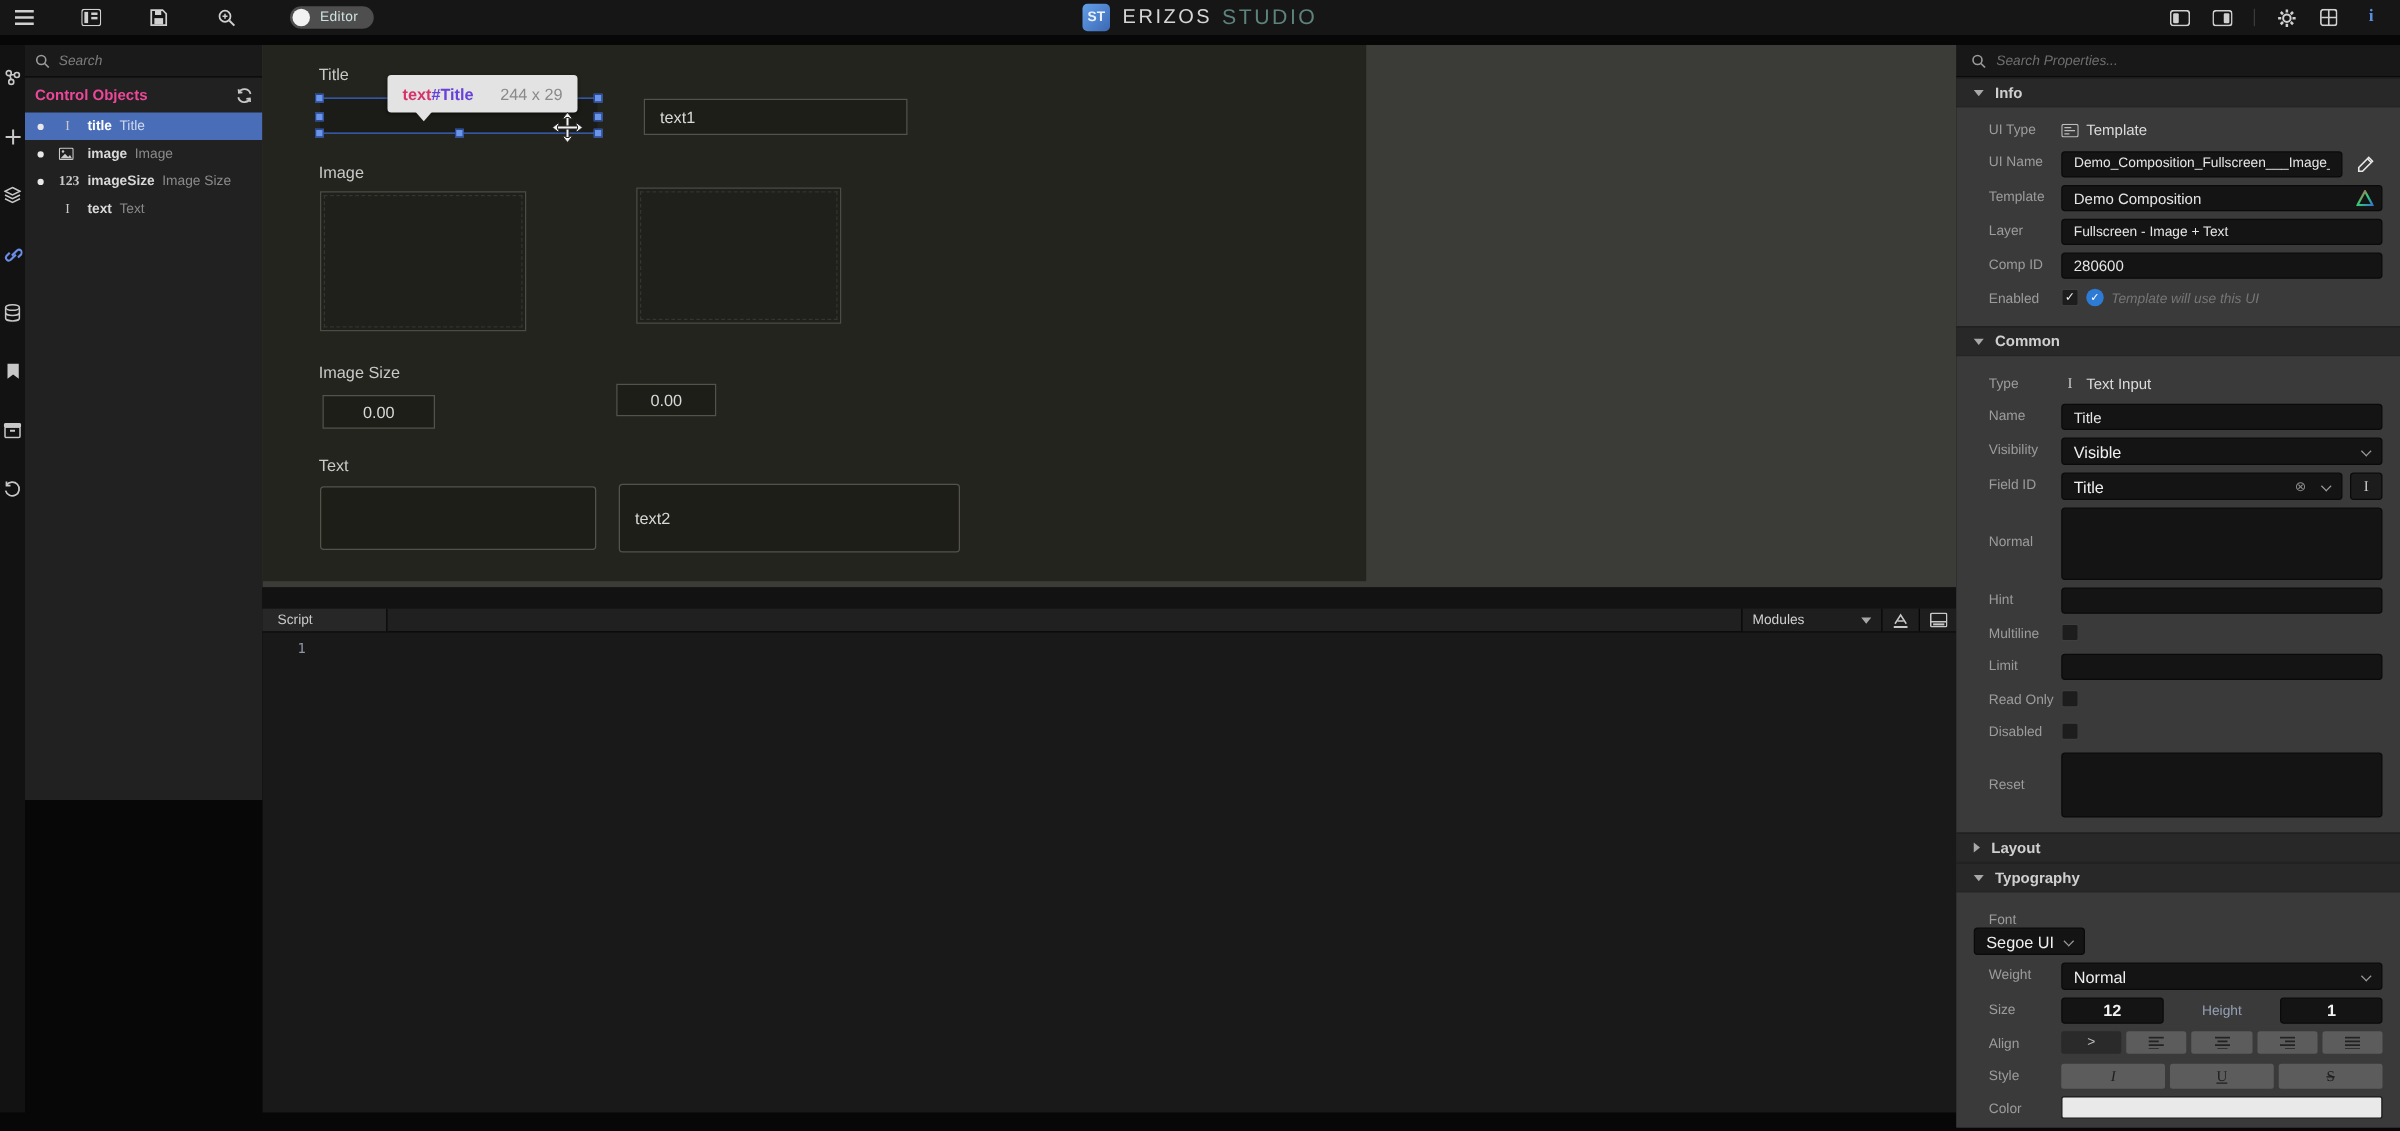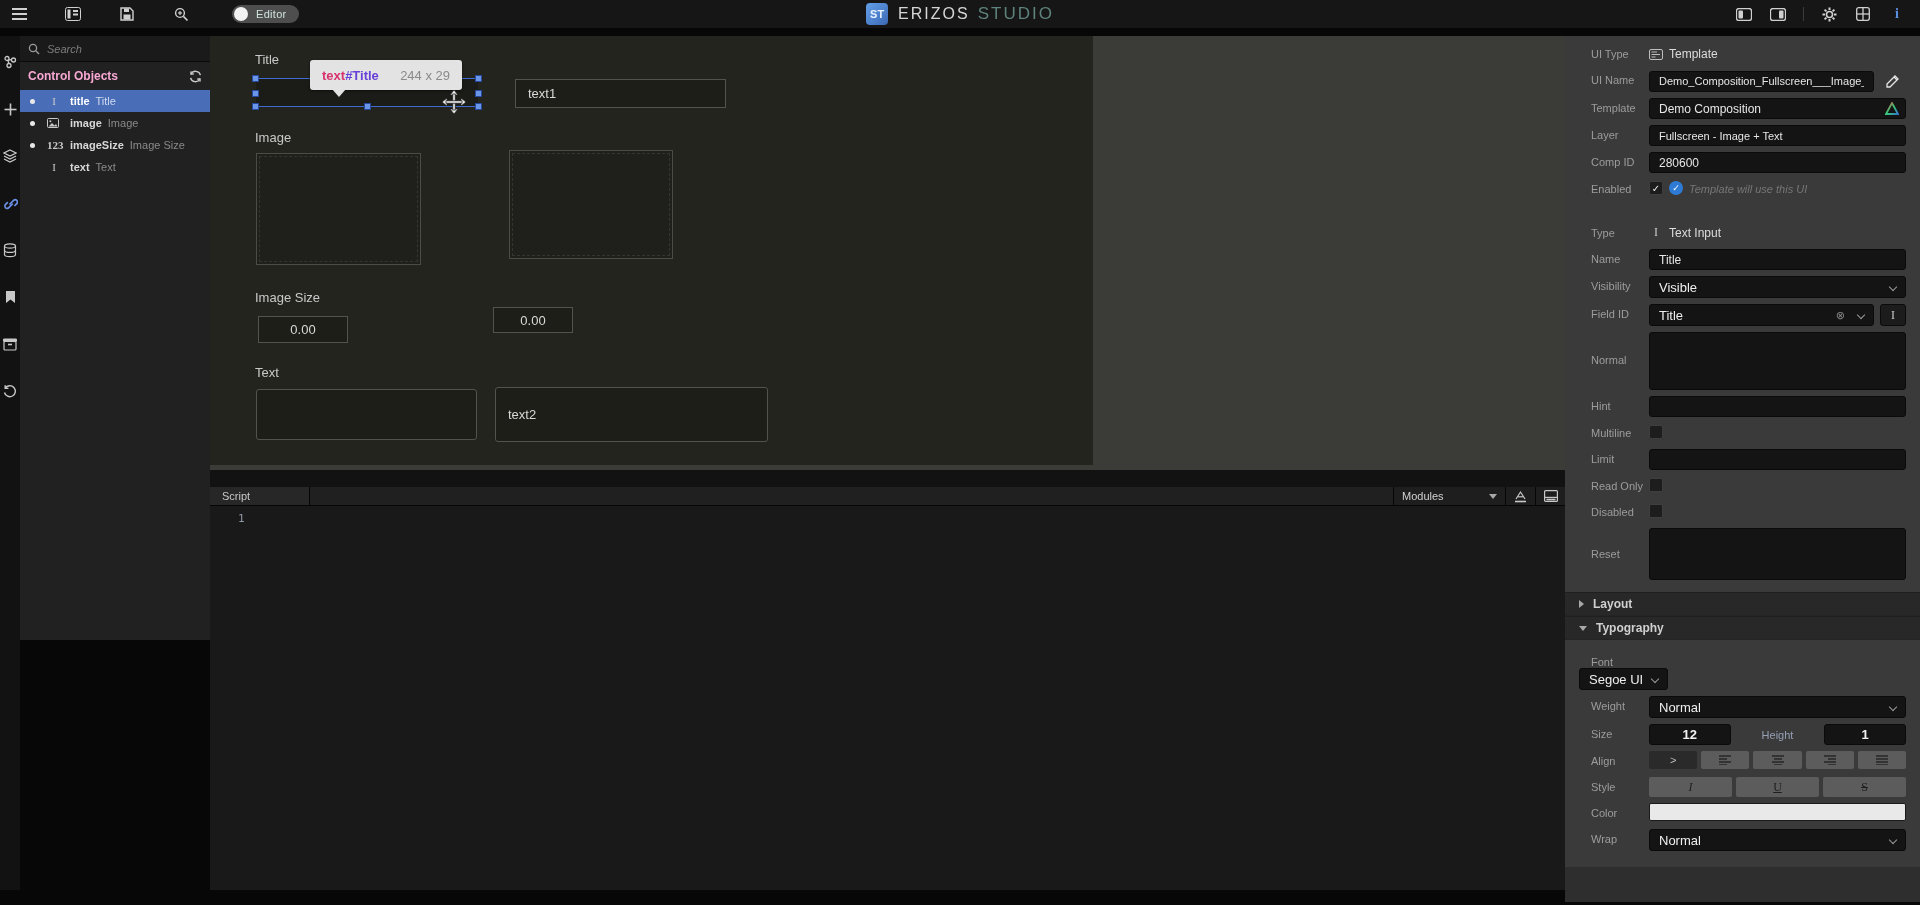--- a/index.html
+++ b/index.html
@@ -41,21 +41,21 @@
   .strip-icon.active { color:#6b8fe8; }
 
   
   #leftpanel { position:absolute; left:20px; top:36px; width:190px; height:604px; background:#212121; }
   .lp-search { height:26px; background:#1a1a1a; border-bottom:1px solid #0a0a0a; display:flex;
                align-items:center; gap:7px; padding:0 8px; }
   .lp-search input { background:transparent; border:none; outline:none; color:#bbb; width:130px;
                      font-size:11px; font-style:italic; font-family:"Liberation Sans",sans-serif; }
   .lp-search input::placeholder { color:#7d7d7d; }
   .lp-header { height:28px; display:flex; align-items:center; padding:0 8px; }
-  .lp-header .t { font-size:12px; font-weight:bold; color:#f9a8d4; }
+  .lp-header .t { font-size:12px; font-weight:bold; color:#ec4899; }
   .lp-header .refresh { margin-left:auto; cursor:pointer; display:flex; }
   .tree-row { height:22px; display:flex; align-items:center; font-size:11px; cursor:pointer;
               padding-left:10px; position:relative; }
   .tree-row .bullet { width:5px; height:5px; border-radius:50%; background:#e8e8e8; margin-right:12px; }
   .tree-row .nobullet { width:5px; margin-right:12px; }
   .tree-row .ticon { width:14px; margin-right:9px; color:#c9c9c9; font-size:11px; text-align:center;
                      font-family:"Liberation Serif",serif; }
   .tree-row .n { font-weight:bold; color:#d8d8d8; margin-right:6px; }
   .tree-row .t2 { color:#8a8a8a; }
   .tree-row.sel { background:#4a6db8; }
@@ -431,21 +431,32 @@
               <rect x="2.5" y="8.7" width="9" height="1.6" fill="#c8c8c8" stroke="none"></rect>
             </svg>
         </div>
       </div>
     </div>
     <div class="line-no">1</div>
     <div style="position:absolute; left:50px; top:42px; right:4px; bottom:4px;"></div>
   </div>
 
   <div id="rightpanel">
-
+    <div class="rp-search">
+      <svg width="12" height="12" viewBox="0 0 12 12">
+          <circle cx="5" cy="5" r="3.6" fill="none" stroke="#9a9a9a" stroke-width="1.3"></circle>
+          <line x1="7.8" y1="7.8" x2="11" y2="11" stroke="#9a9a9a" stroke-width="1.4"></line>
+        </svg>
+      <input type="text" placeholder="Search Properties..." style="">
+    </div>
+
+    <div class="sect-head">
+      <span class="tri-down"></span>
+      <span class="title">Info</span>
+    </div>
     <div class="sect-body">
       <div class="prow">
         <div class="plabel">UI Type</div>
         <div class="pctrl">
           <svg style="margin-top:4px;" width="14" height="11" viewBox="0 0 14 11">
               <rect x="0.5" y="0.5" width="13" height="10" rx="1.5" fill="none" stroke="#bdbdbd"></rect>
               <line x1="2.5" y1="3" x2="8" y2="3" stroke="#bdbdbd"></line>
               <line x1="2.5" y1="5.5" x2="11" y2="5.5" stroke="#bdbdbd"></line>
               <line x1="2.5" y1="8" x2="6.5" y2="8" stroke="#bdbdbd"></line>
             </svg>
@@ -495,20 +506,24 @@
       <div class="prow" style="margin-bottom:2px;">
         <div class="plabel">Enabled</div>
         <div class="pctrl">
           <span class="checkbox">✓</span>
           <span class="blue-circ">✓</span>
           <span class="note">Template will use this UI</span>
         </div>
       </div>
     </div>
 
+    <div class="sect-head">
+      <span class="tri-down"></span>
+      <span class="title">Common</span>
+    </div>
     <div class="sect-body">
       <div class="prow" style="margin-top:4px;">
         <div class="plabel">Type</div>
         <div class="pctrl">
           <span class="ibeam">I</span>
           <span class="typeval">Text Input</span>
         </div>
       </div>
       <div class="prow">
         <div class="plabel">Name</div>

